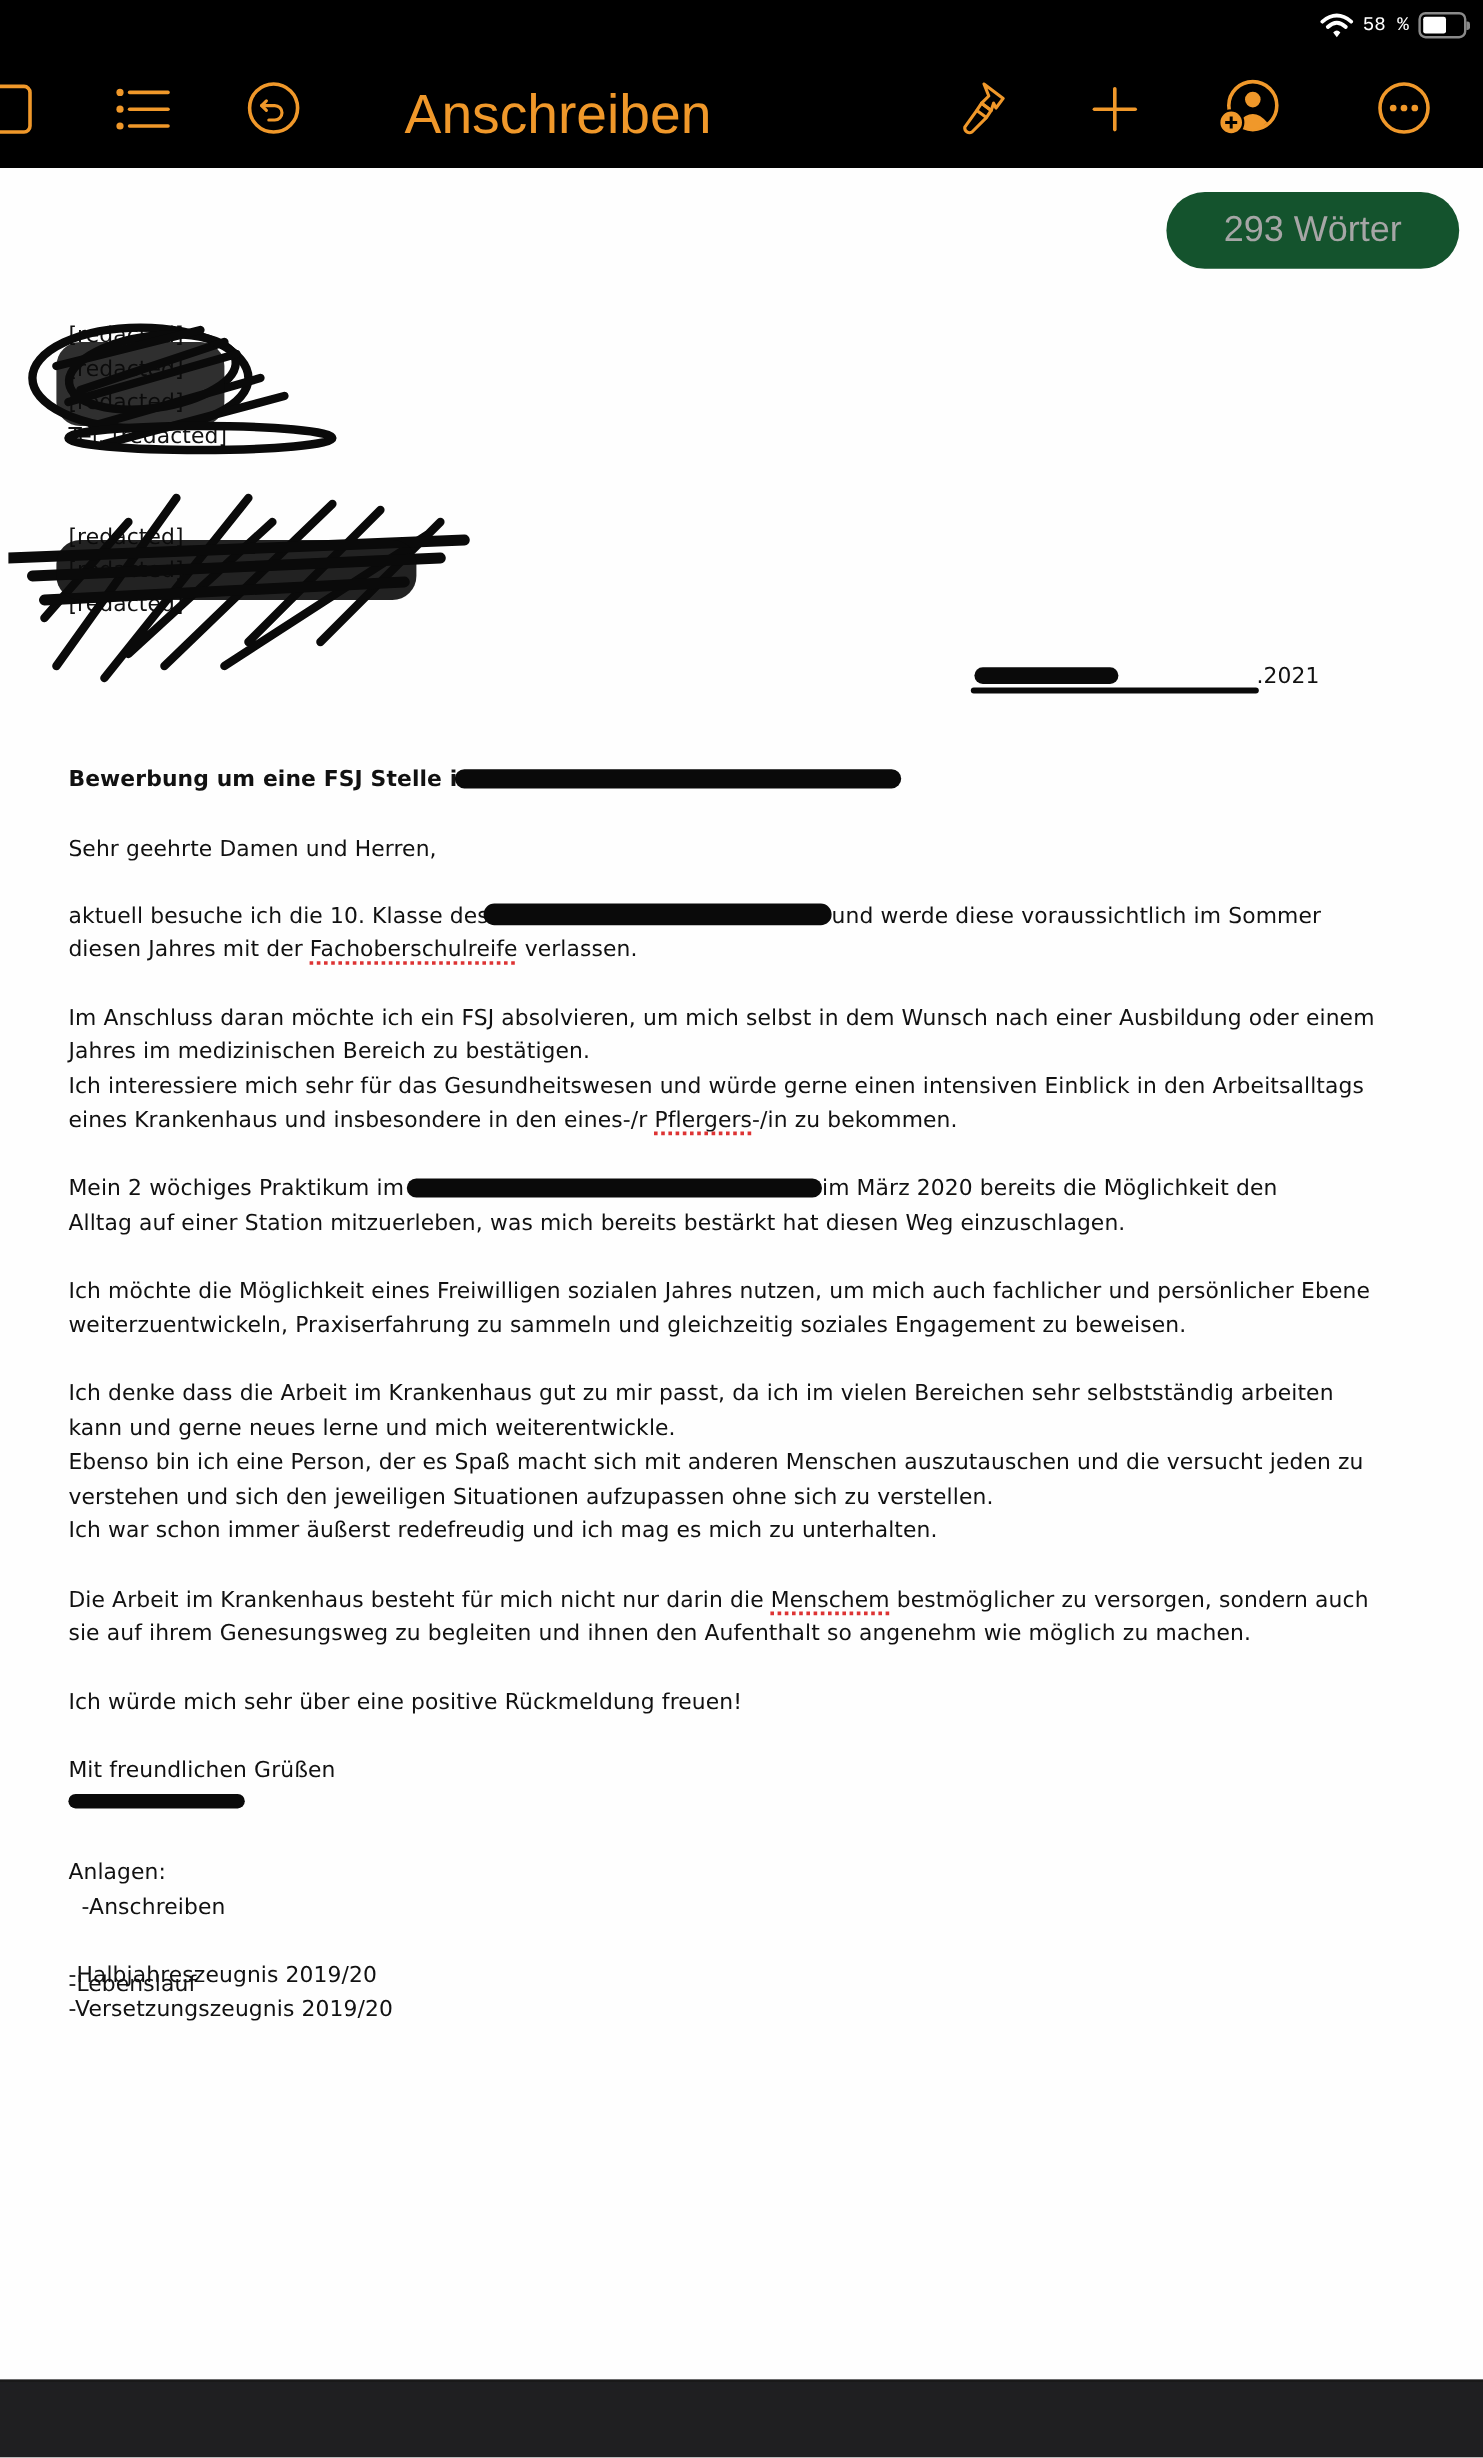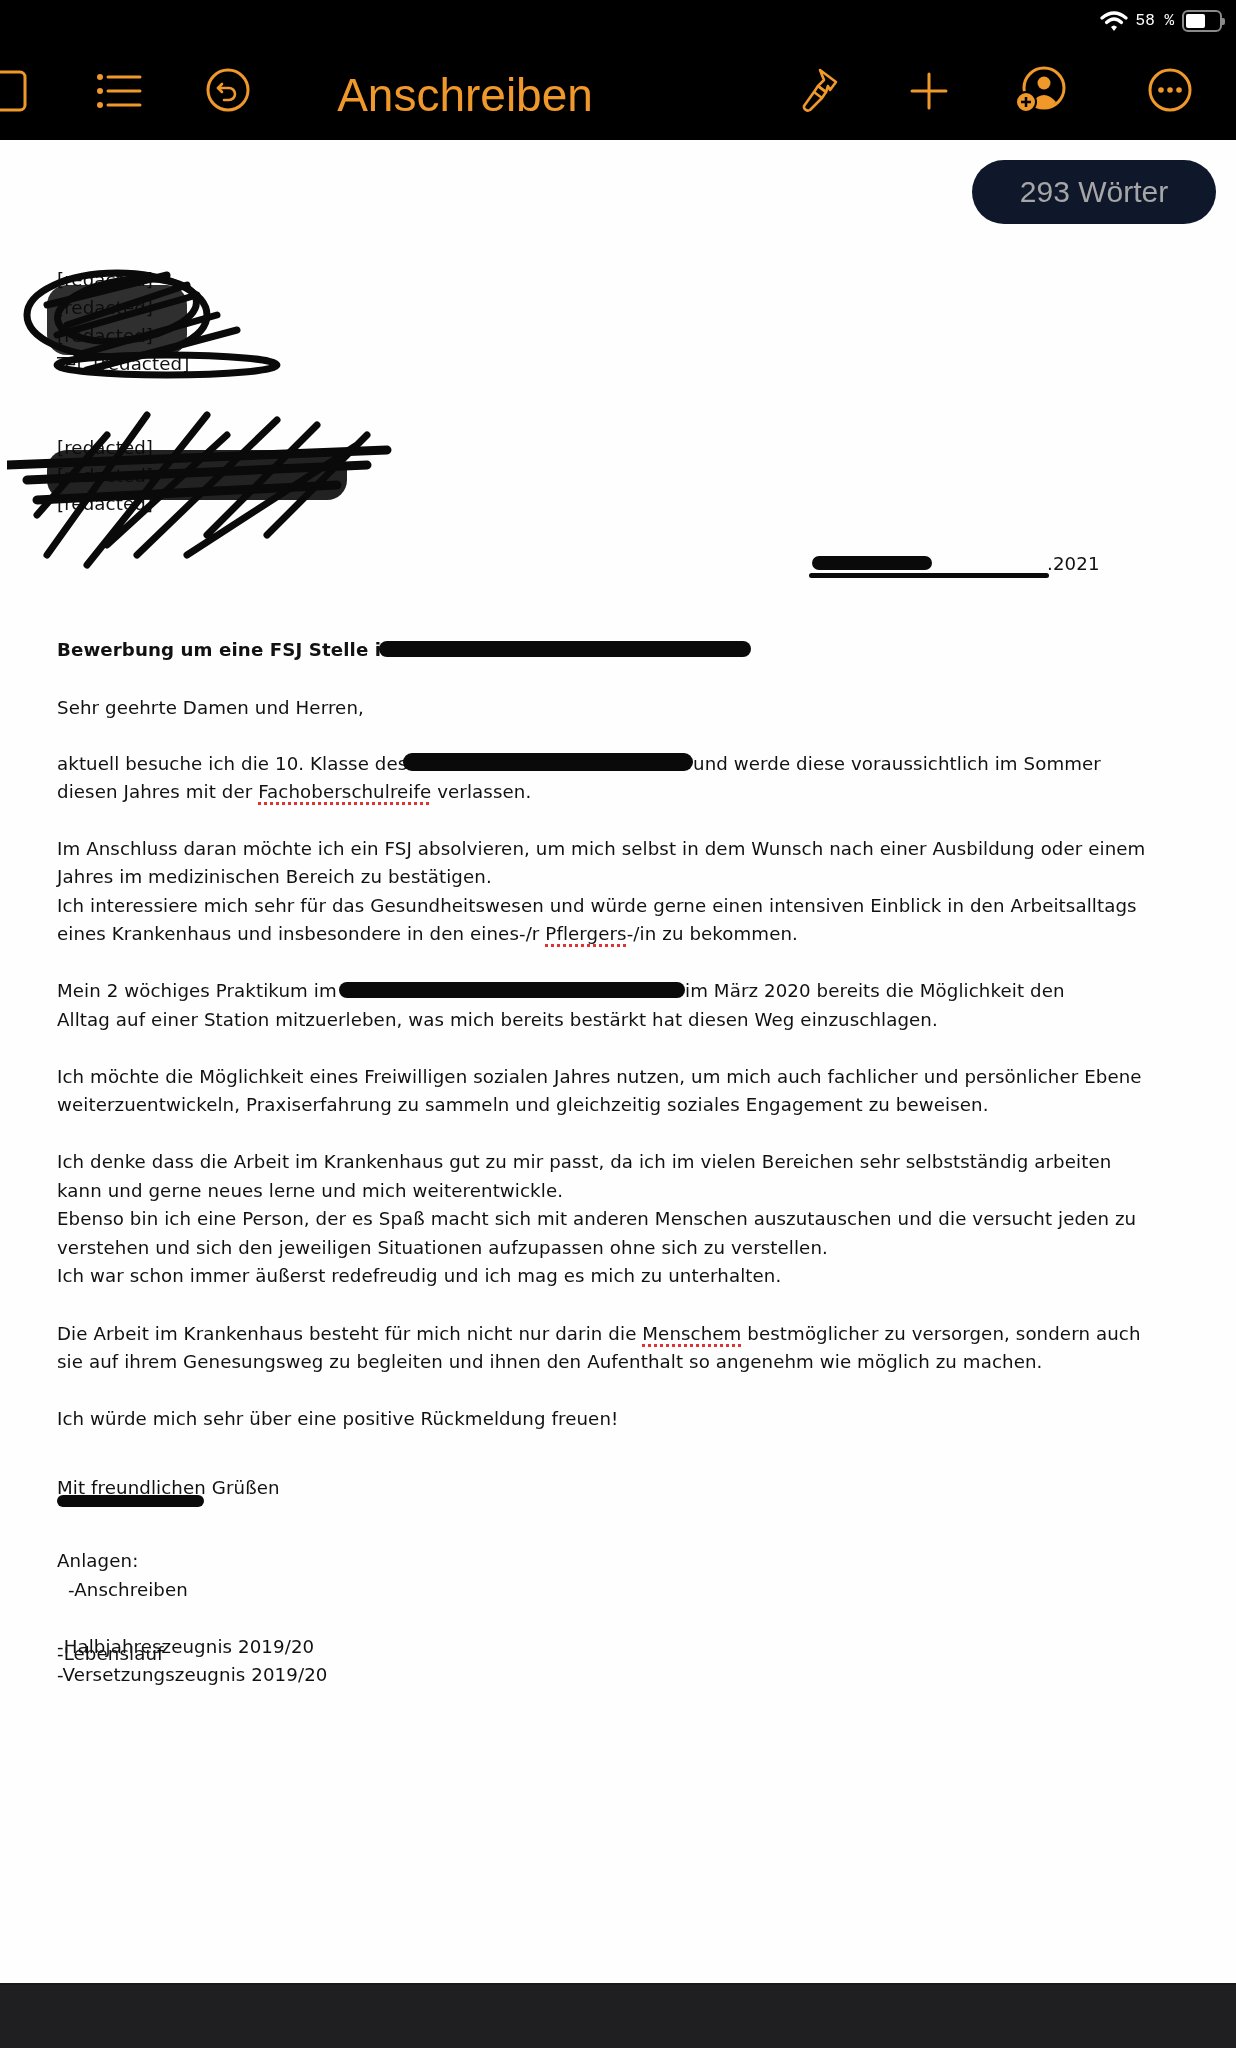--- a/index.html
+++ b/index.html
@@ -10,21 +10,21 @@
   .topbar { position: absolute; left: 0; top: 0; width: 1236px; height: 140px; background: #000; }
   .status { position: absolute; right: 14px; top: 6px; height: 30px; display: flex; align-items: center; gap: 8px; color: #fff; font-family: Liberation Mono, monospace; font-size: 16px; }
   .battery { width: 40px; height: 22px; border: 2px solid #8a8a8a; border-radius: 6px; position: relative; padding: 2px; }
   .battery .fill { width: 58%; height: 100%; background: #fff; border-radius: 2px; }
   .battery::after { content: ""; position: absolute; right: -5px; top: 6px; width: 3px; height: 7px; background: #8a8a8a; border-radius: 0 2px 2px 0; }
   .tb-icon { position: absolute; top: 66px; width: 52px; height: 52px; display: flex; align-items: center; justify-content: center; }
   .tb-icon svg { width: 100%; height: 100%; }
   .doc-title { position: absolute; left: 300px; width: 330px; top: 68px; text-align: center; color: #f0982a; font-family: "Liberation Sans", sans-serif; font-size: 46px; font-weight: 500; }
 
   
-  .wordcount { position: absolute; left: 972px; top: 160px; width: 244px; height: 64px; border-radius: 32px; background: #0f172a; color: #a6a6a6; font-family: "Liberation Sans", sans-serif; font-size: 30px; display: flex; align-items: center; justify-content: center; }
+  .wordcount { position: absolute; left: 972px; top: 160px; width: 244px; height: 64px; border-radius: 32px; background: #14532d; color: #a6a6a6; font-family: "Liberation Sans", sans-serif; font-size: 30px; display: flex; align-items: center; justify-content: center; }
 
   
   .doc { position: absolute; left: 57px; top: 0; width: 1100px; font-family: "DejaVu Sans", sans-serif; font-size: 18.2px; color: #111; letter-spacing: 0.1px; }
   .line { position: absolute; white-space: nowrap; height: 28px; line-height: 28px; }
   .bold { font-weight: bold; }
   .spell { text-decoration: underline dotted #d33; text-decoration-thickness: 3px; text-underline-offset: 4px; }
   .redact { position: absolute; background: #0a0a0a; border-radius: 12px; }
   .scribble { position: absolute; }
 
   
@@ -178,21 +178,21 @@
     <div class="line" style="top:1262px;">Ich war schon immer äußerst redefreudig und ich mag es mich zu unterhalten.</div>
   </div>
 
   <div>
     <div class="line" style="top:1320px;"><span>Die Arbeit im Krankenhaus besteht für mich nicht nur darin die </span><span class="spell">Menschem</span><span> bestmöglicher zu versorgen, sondern auch</span></div>
     <div class="line" style="top:1348px;">sie auf ihrem Genesungsweg zu begleiten und ihnen den Aufenthalt so angenehm wie möglich zu machen.</div>
   </div>
 
   <div class="line" style="top:1405px;">Ich würde mich sehr über eine positive Rückmeldung freuen!</div>
 
-  <div class="line" style="top:1462px;margin-top:12px;">Mit freundlichen Grüßen</div>
+  <div class="line" style="top:1462px;">Mit freundlichen Grüßen</div>
   <div class="redact" style="left:0px; top:1495px; width:147px; height:12px;"></div>
 
   <div>
     <div class="line" style="top:1547px;">Anlagen:</div>
     <div class="line" style="top:1576px;margin-left:11px;">-Anschreiben</div>
     <div class="line" style="top:1604px;margin-top:36px;">-Lebenslauf</div>
     <div class="line" style="top:1633px;">-Halbjahreszeugnis 2019/20</div>
     <div class="line" style="top:1661px;">-Versetzungszeugnis 2019/20</div>
   </div>
 </div>

